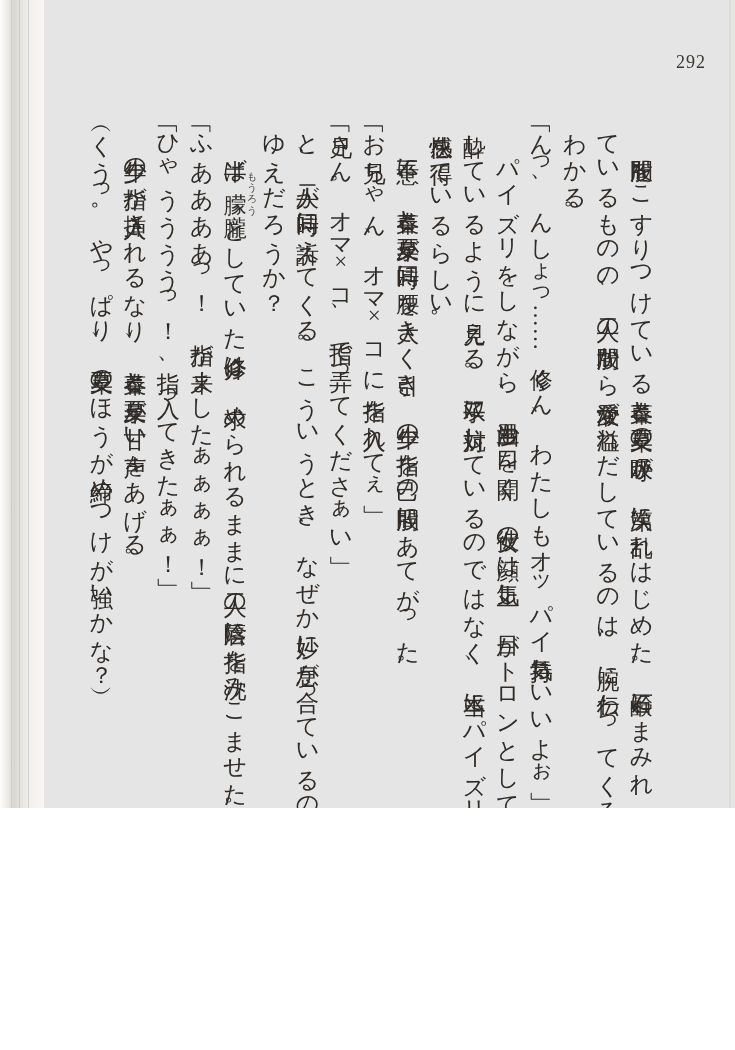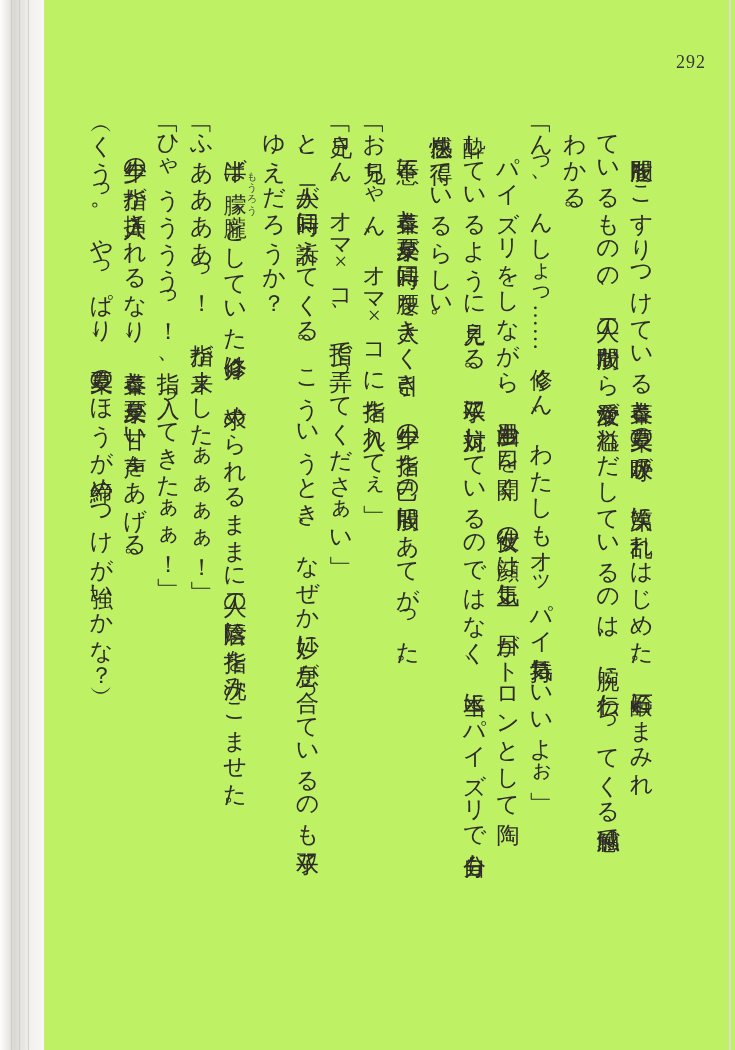--- a/index.html
+++ b/index.html
@@ -1,20 +1,20 @@
 <!DOCTYPE html>
 <html><head>
 <meta charset="utf-8">
 <style>
   html, body { margin: 0; padding: 0; background: #ffffff; }
   .page {
     position: relative;
     width: 735px;
-    height: 1050px;
-    background: #bef264;
+    height: 808px;
+    background: #e5e5e5;
     overflow: hidden;
     font-family: "Liberation Serif", "DejaVu Serif", serif;
   }
   .page-number {
     position: absolute;
     top: 52px;
     right: 29px;
     font-size: 18px;
     color: #3a3835;
     letter-spacing: 1px;

